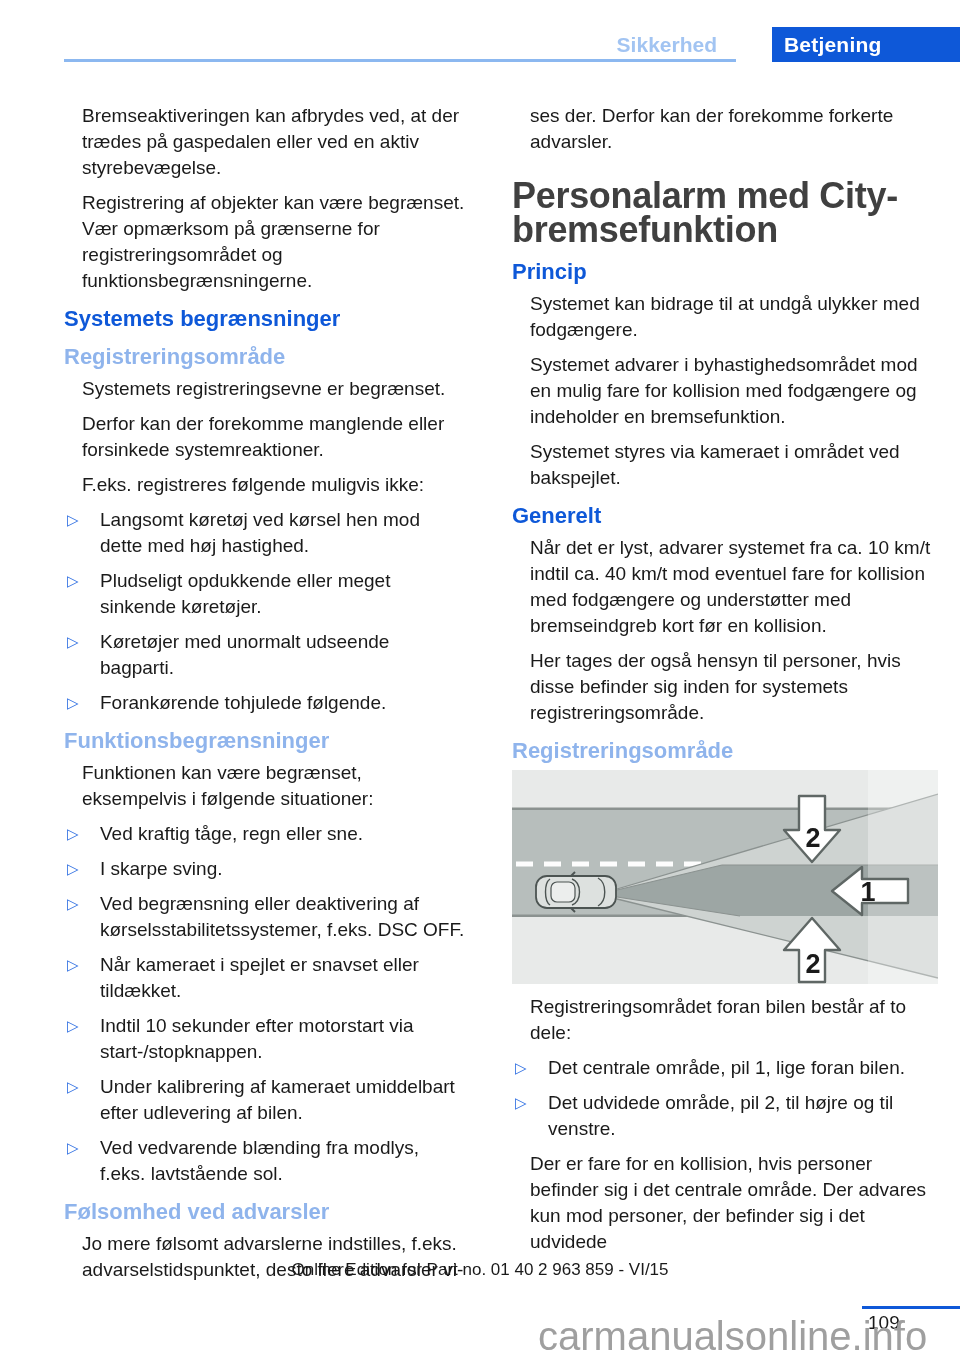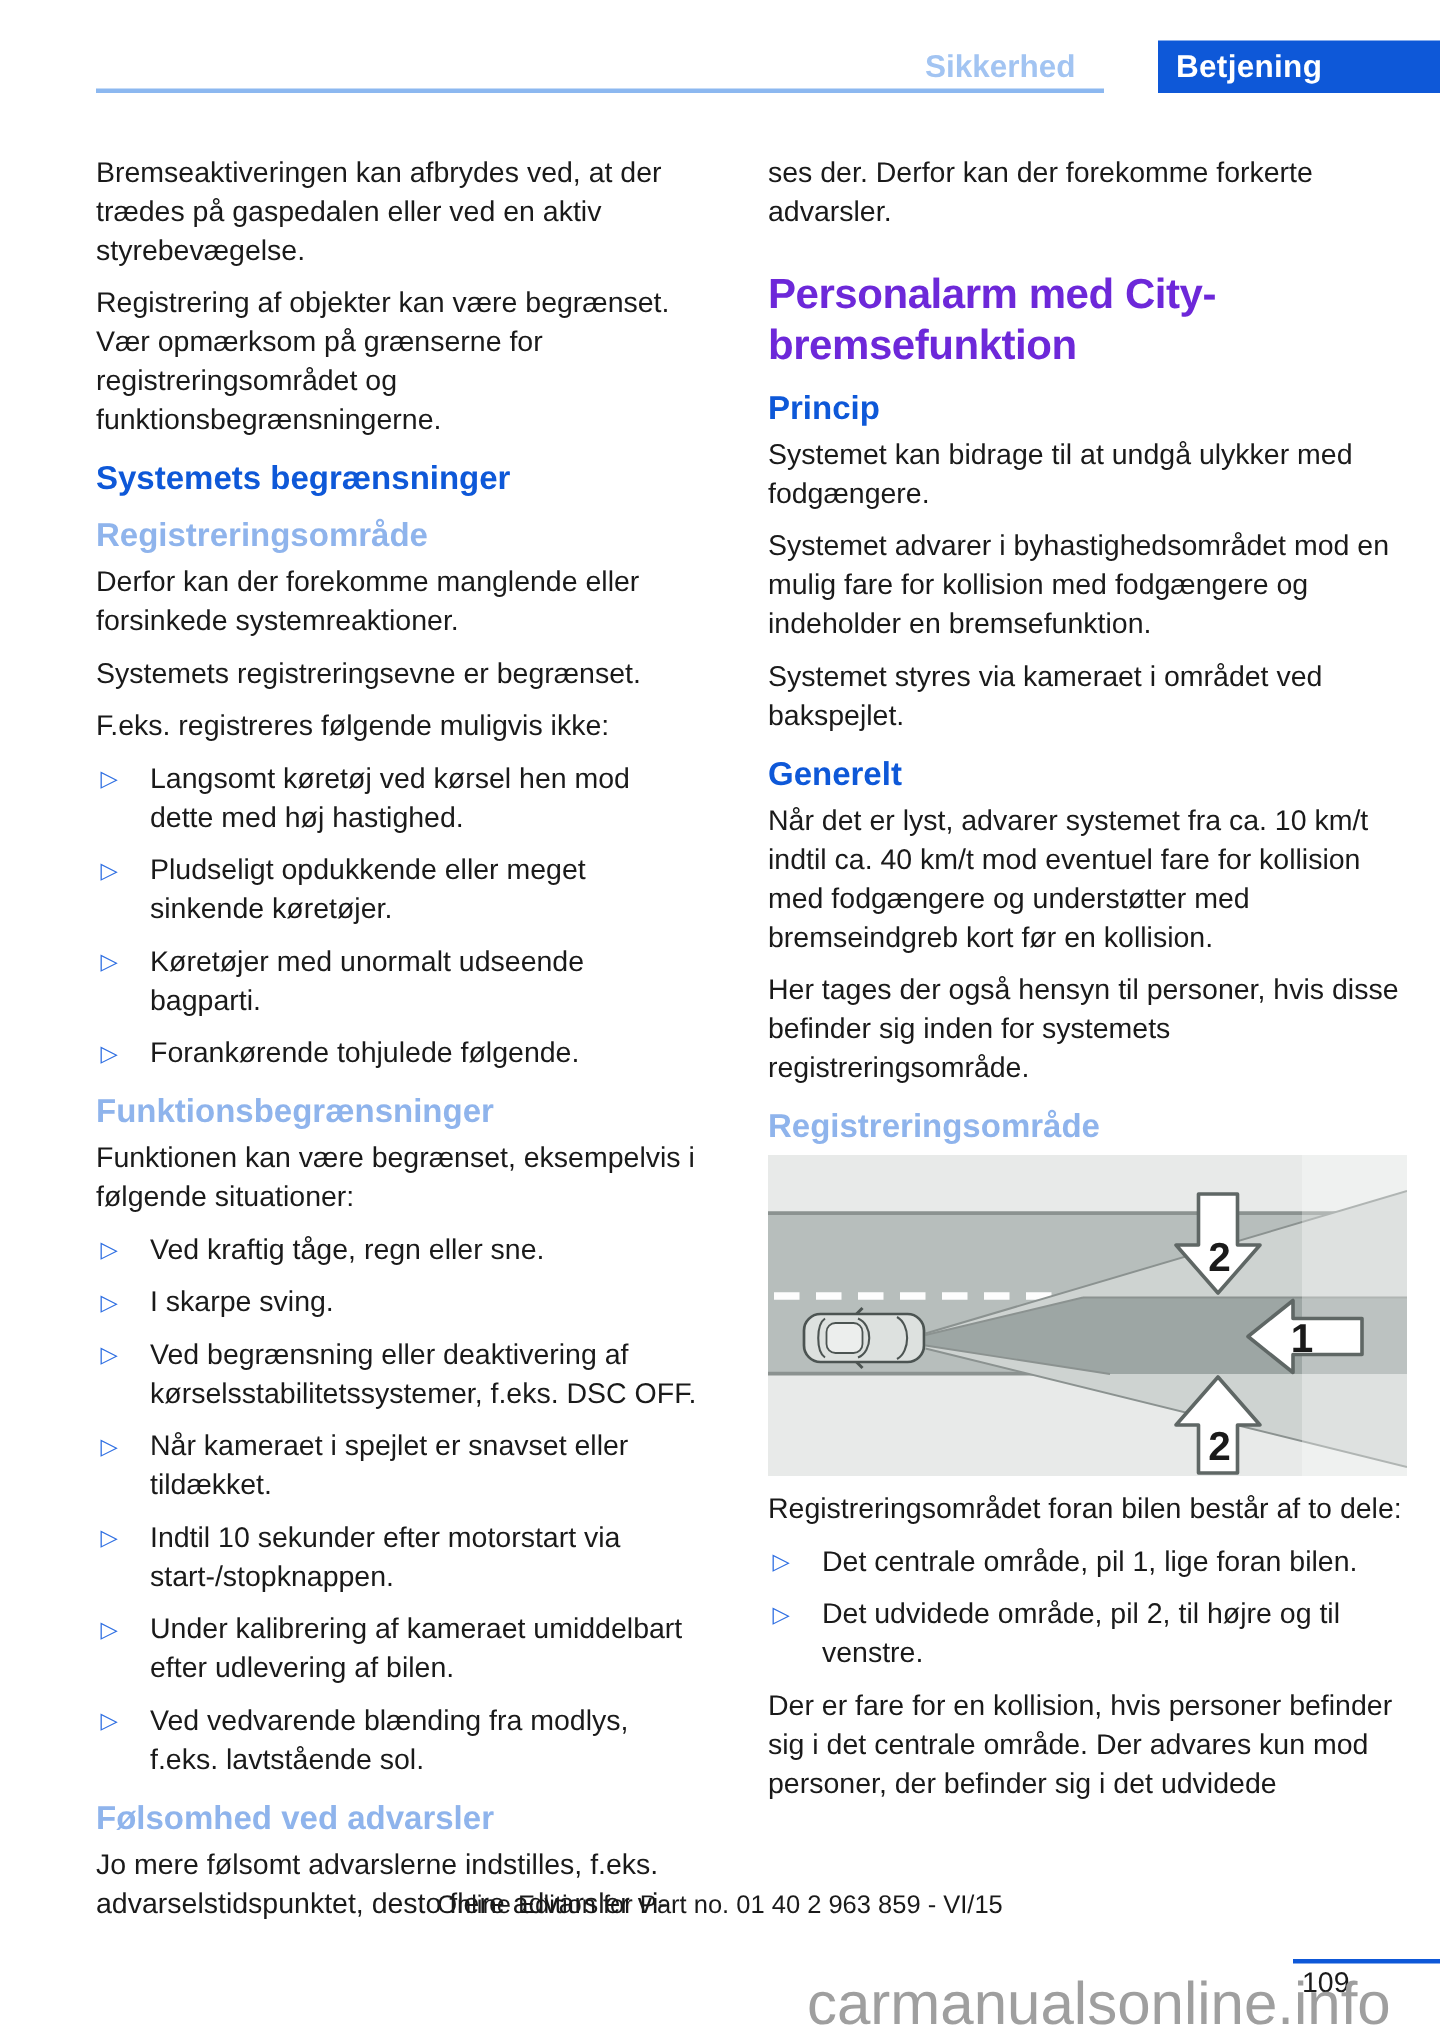--- a/index.html
+++ b/index.html
@@ -15,22 +15,22 @@
   }
   .section-label{
     position:absolute;top:27px;left:64px;width:653px;height:35px;
     text-align:right;color:#a2c4f2;font-size:21px;font-weight:bold;line-height:35px;
   }
   .header-rule{position:absolute;left:64px;top:59px;width:672px;height:3px;background:#8cb8f0;}
   
   .col{position:absolute;top:103px;font-size:19px;line-height:26px;}
   .col-left{left:64px;width:402px;}
   .col-right{left:512px;width:426px;}
-  p{margin:0 0 9px 0;}
-  h1{font-size:28px;line-height:34px;color:#6d28d9;font-weight:bold;margin:24px 0 10px 0;letter-spacing:-0.3px;}
+  p{margin:0 0 9px 18px;}
+  h1{font-size:36px;line-height:34px;color:#404040;font-weight:bold;margin:24px 0 10px 0;letter-spacing:-0.3px;}
   h2{font-size:22px;line-height:26px;color:#0e58d8;font-weight:bold;margin:12px 0 6px 0;}
   h3{font-size:22px;line-height:26px;color:#8fb4ec;font-weight:bold;margin:12px 0 6px 0;}
   ul.bullets{list-style:none;margin:0;padding:0;}
   ul.bullets li{display:flex;margin:0 0 9px 0;}
   ul.bullets .marker{flex:none;width:36px;padding-left:3px;box-sizing:border-box;
     color:#2f6fe2;font-size:15px;line-height:26px;}
   ul.bullets .btext{flex:1;}
   
   .figure{margin:6px 0 10px 0;width:426px;height:214px;}
   .figure svg{display:block;}
@@ -47,22 +47,22 @@
 
   <div class="section-label">Sikkerhed</div>
   <div class="chapter-tab">Betjening</div>
   <div class="header-rule"></div>
 
   <div class="col col-left">
     <p>Bremseaktiveringen kan afbrydes ved, at der trædes på gaspedalen eller ved en aktiv styrebevægelse.</p>
     <p>Registrering af objekter kan være begrænset. Vær opmærksom på grænserne for registreringsområdet og funktionsbegrænsningerne.</p>
     <h2>Systemets begrænsninger</h2>
     <h3>Registreringsområde</h3>
+    <p>Systemets registreringsevne er begrænset.</p>
     <p>Derfor kan der forekomme manglende eller forsinkede systemreaktioner.</p>
-    <p>Systemets registreringsevne er begrænset.</p>
     <p>F.eks. registreres følgende muligvis ikke:</p>
     <ul class="bullets">
       <li>
           <span class="marker">▷</span>
           <span class="btext">Langsomt køretøj ved kørsel hen mod dette med høj hastighed.</span>
         </li>
       <li>
           <span class="marker">▷</span>
           <span class="btext">Pludseligt opdukkende eller meget sinkende køretøjer.</span>
         </li>

